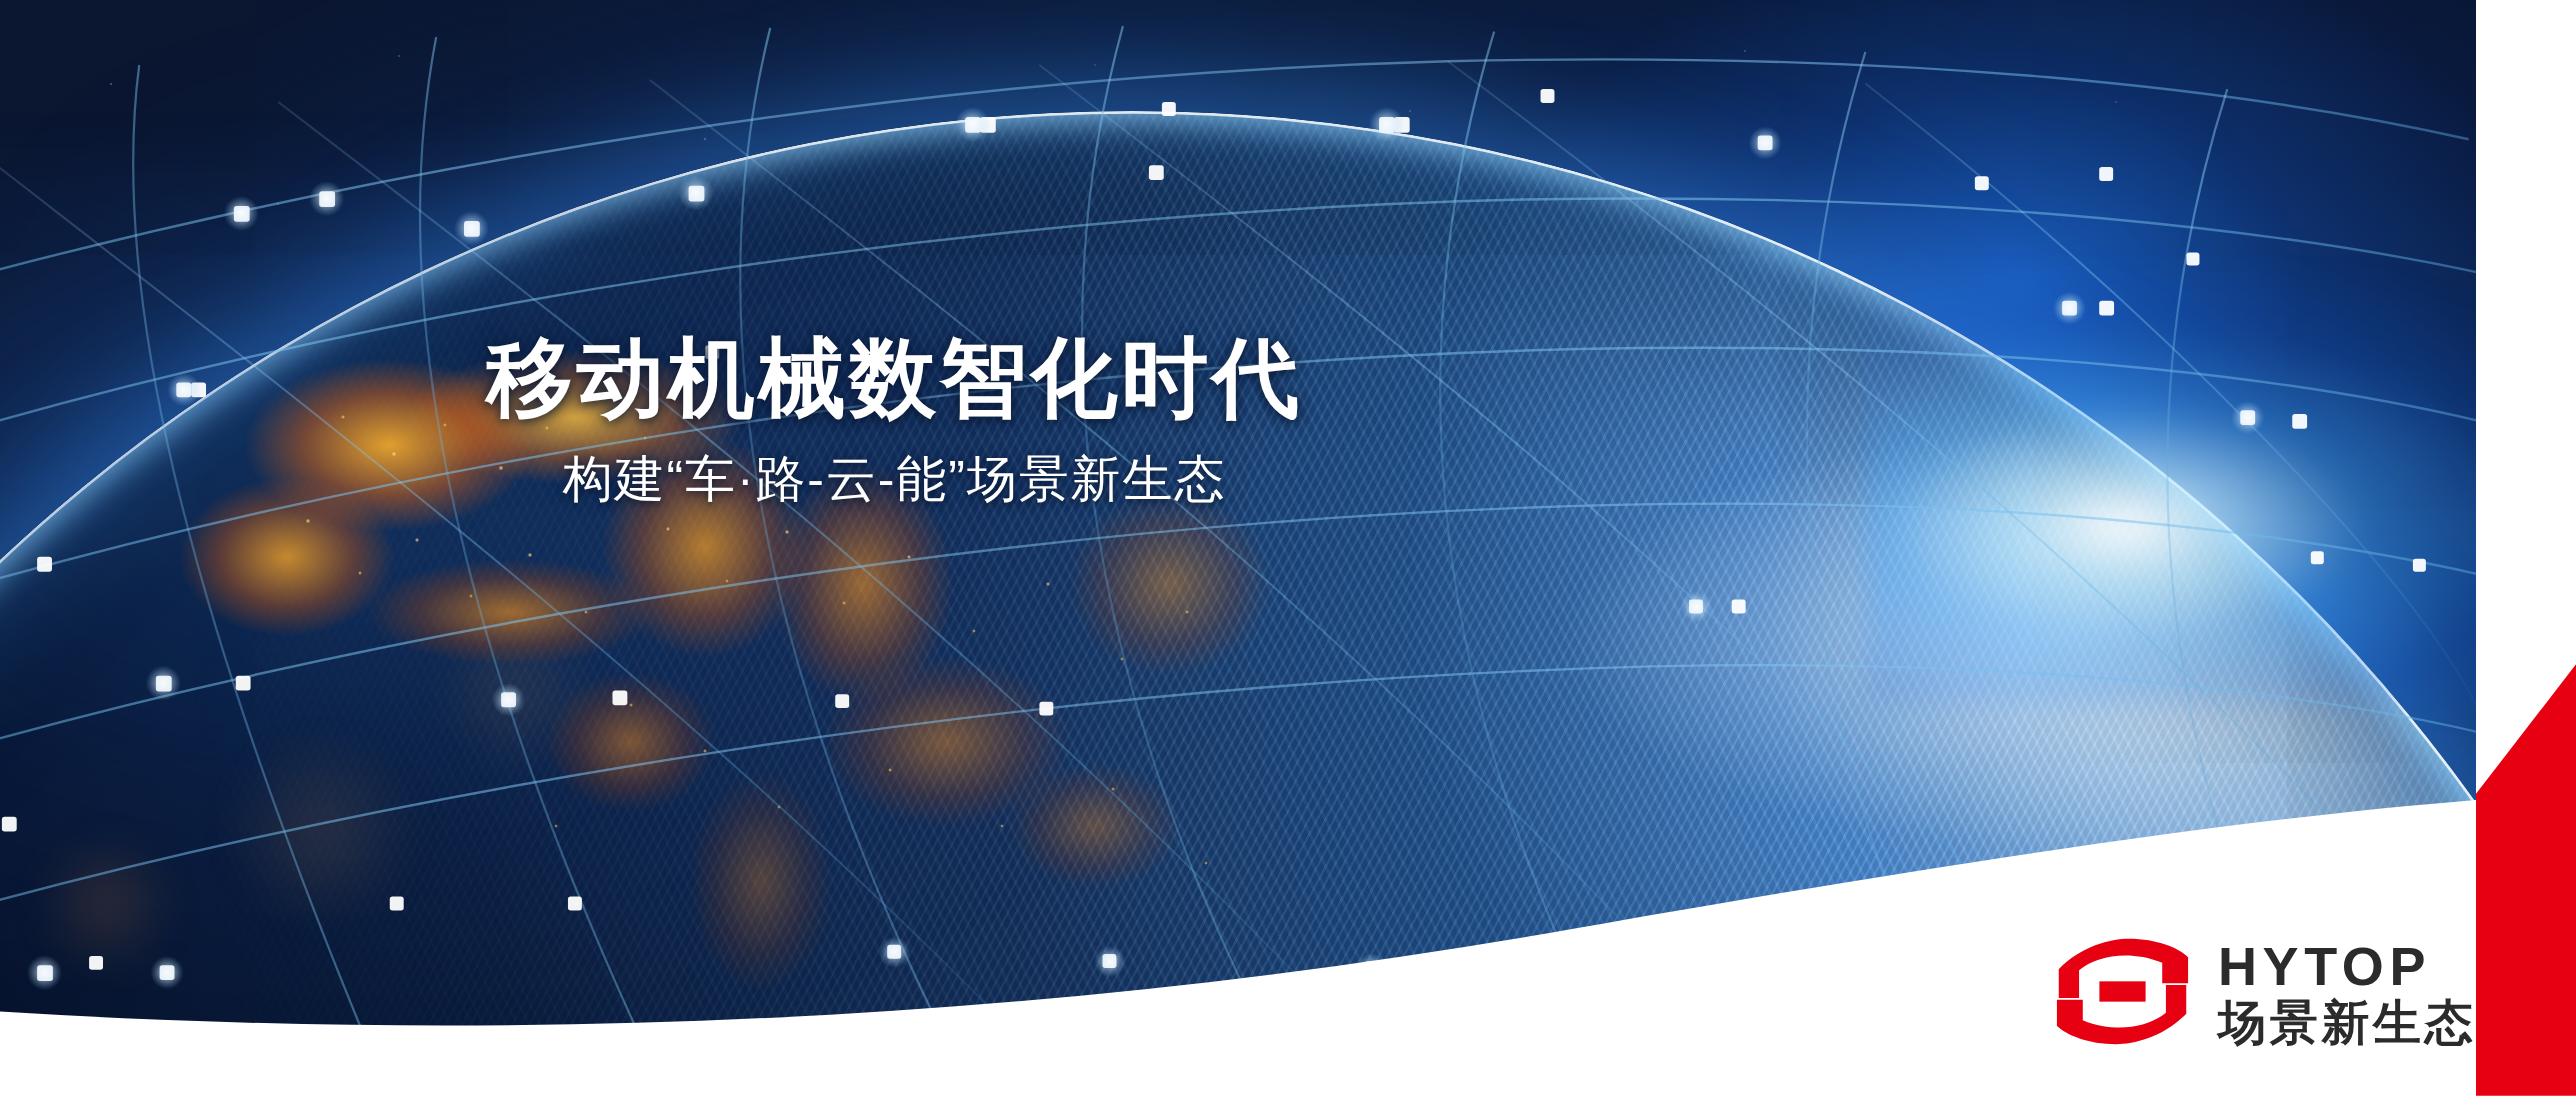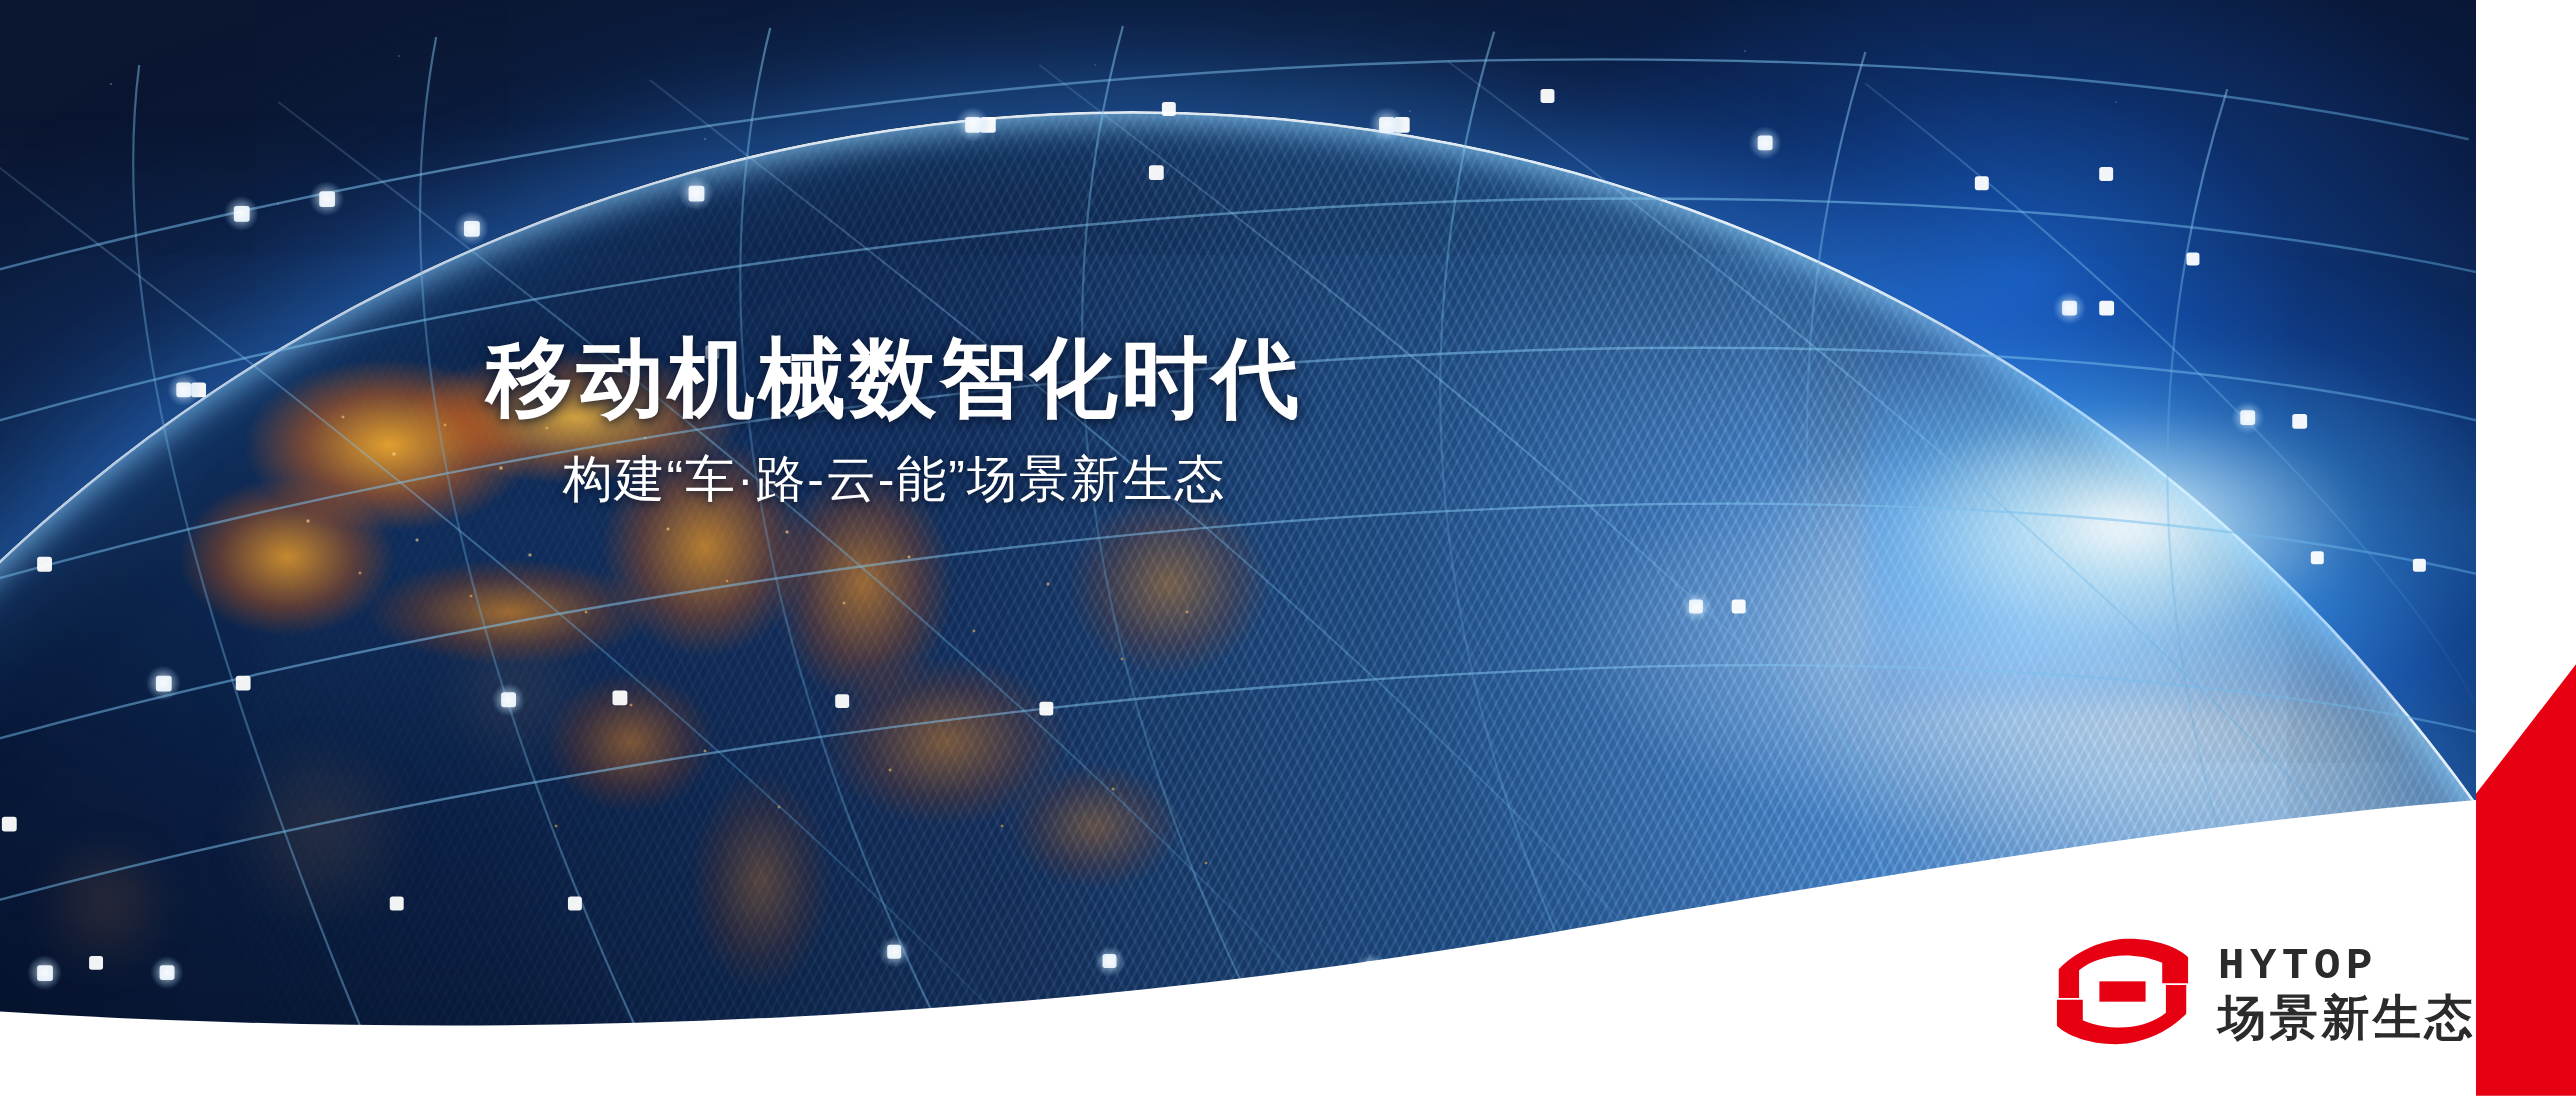--- a/index.html
+++ b/index.html
@@ -283,23 +283,23 @@
     position: absolute;
     left: 2053px;
     top: 937px;
     display: flex;
     align-items: center;
     gap: 26px;
   }
   #logo-mark { display: block; }
   #logo-text { display: flex; flex-direction: column; gap: 5.6px; }
   #logo-wordmark {
-    font-family: Liberation Mono, monospace;
+    font-family: Liberation Sans, sans-serif;
     font-weight: bold;
-    font-size: 44px;
+    font-size: 54px;
     line-height: 1;
     letter-spacing: 5.6px;
     color: #2b2b2b;
   }
   #logo-cn {
     font-family: "Liberation Sans", "DejaVu Sans", sans-serif;
     font-weight: bold;
     font-size: 48px;
     line-height: 1;
     letter-spacing: 3.7px;

